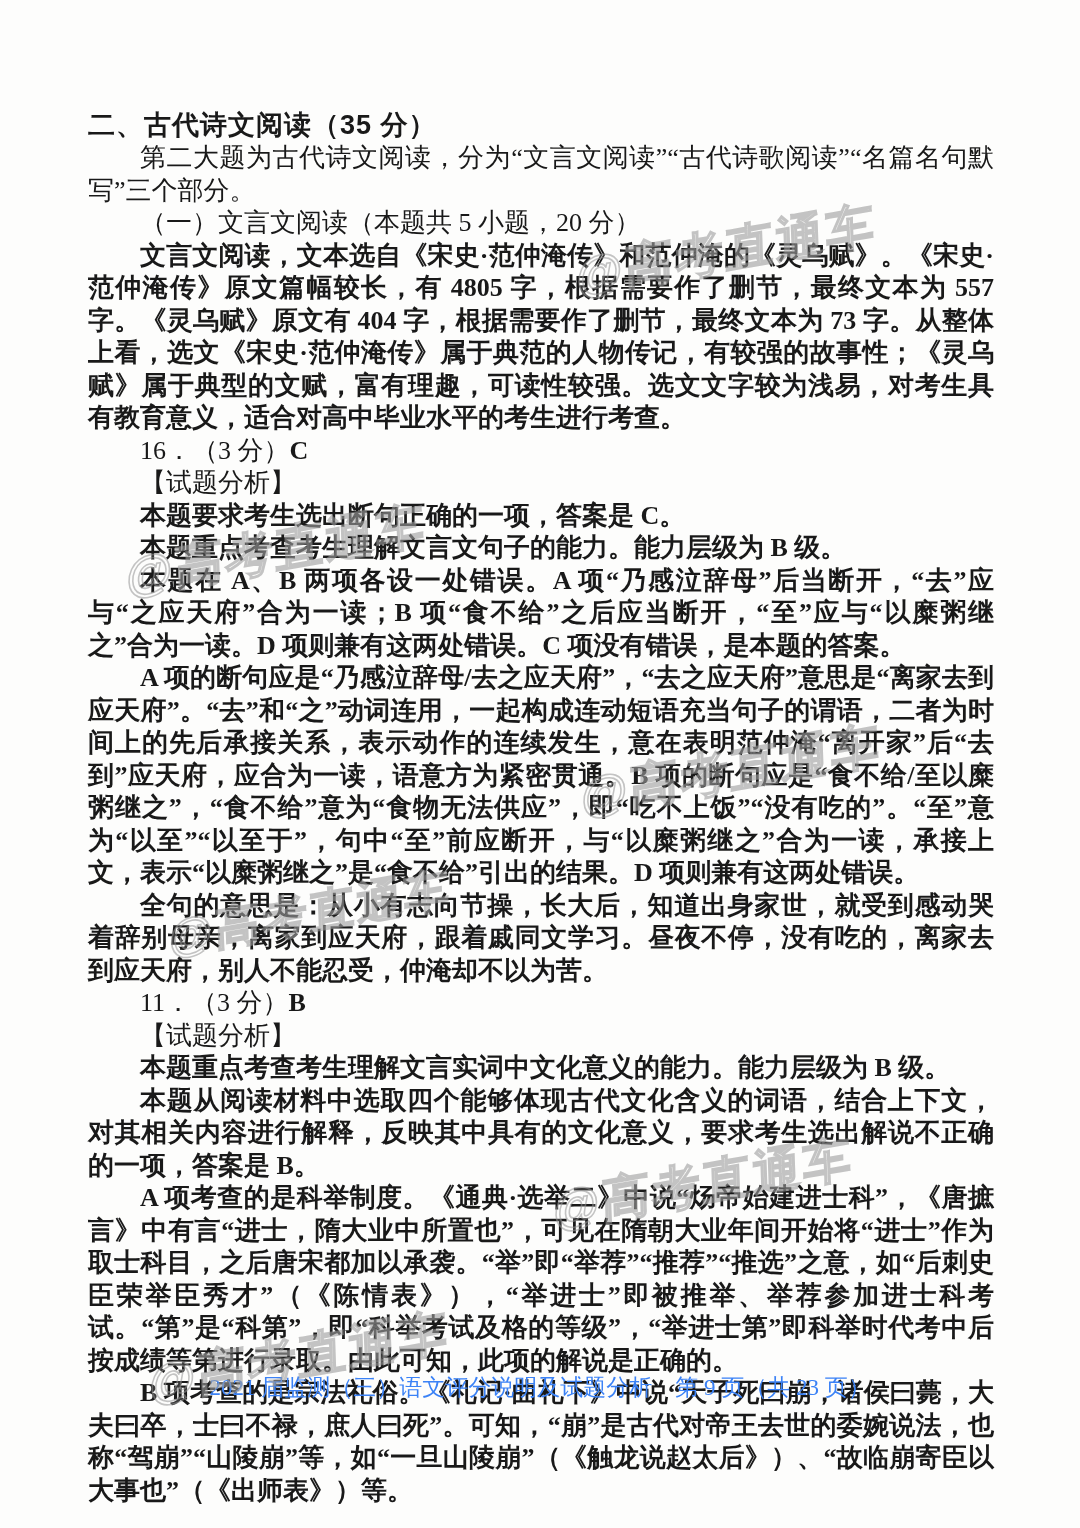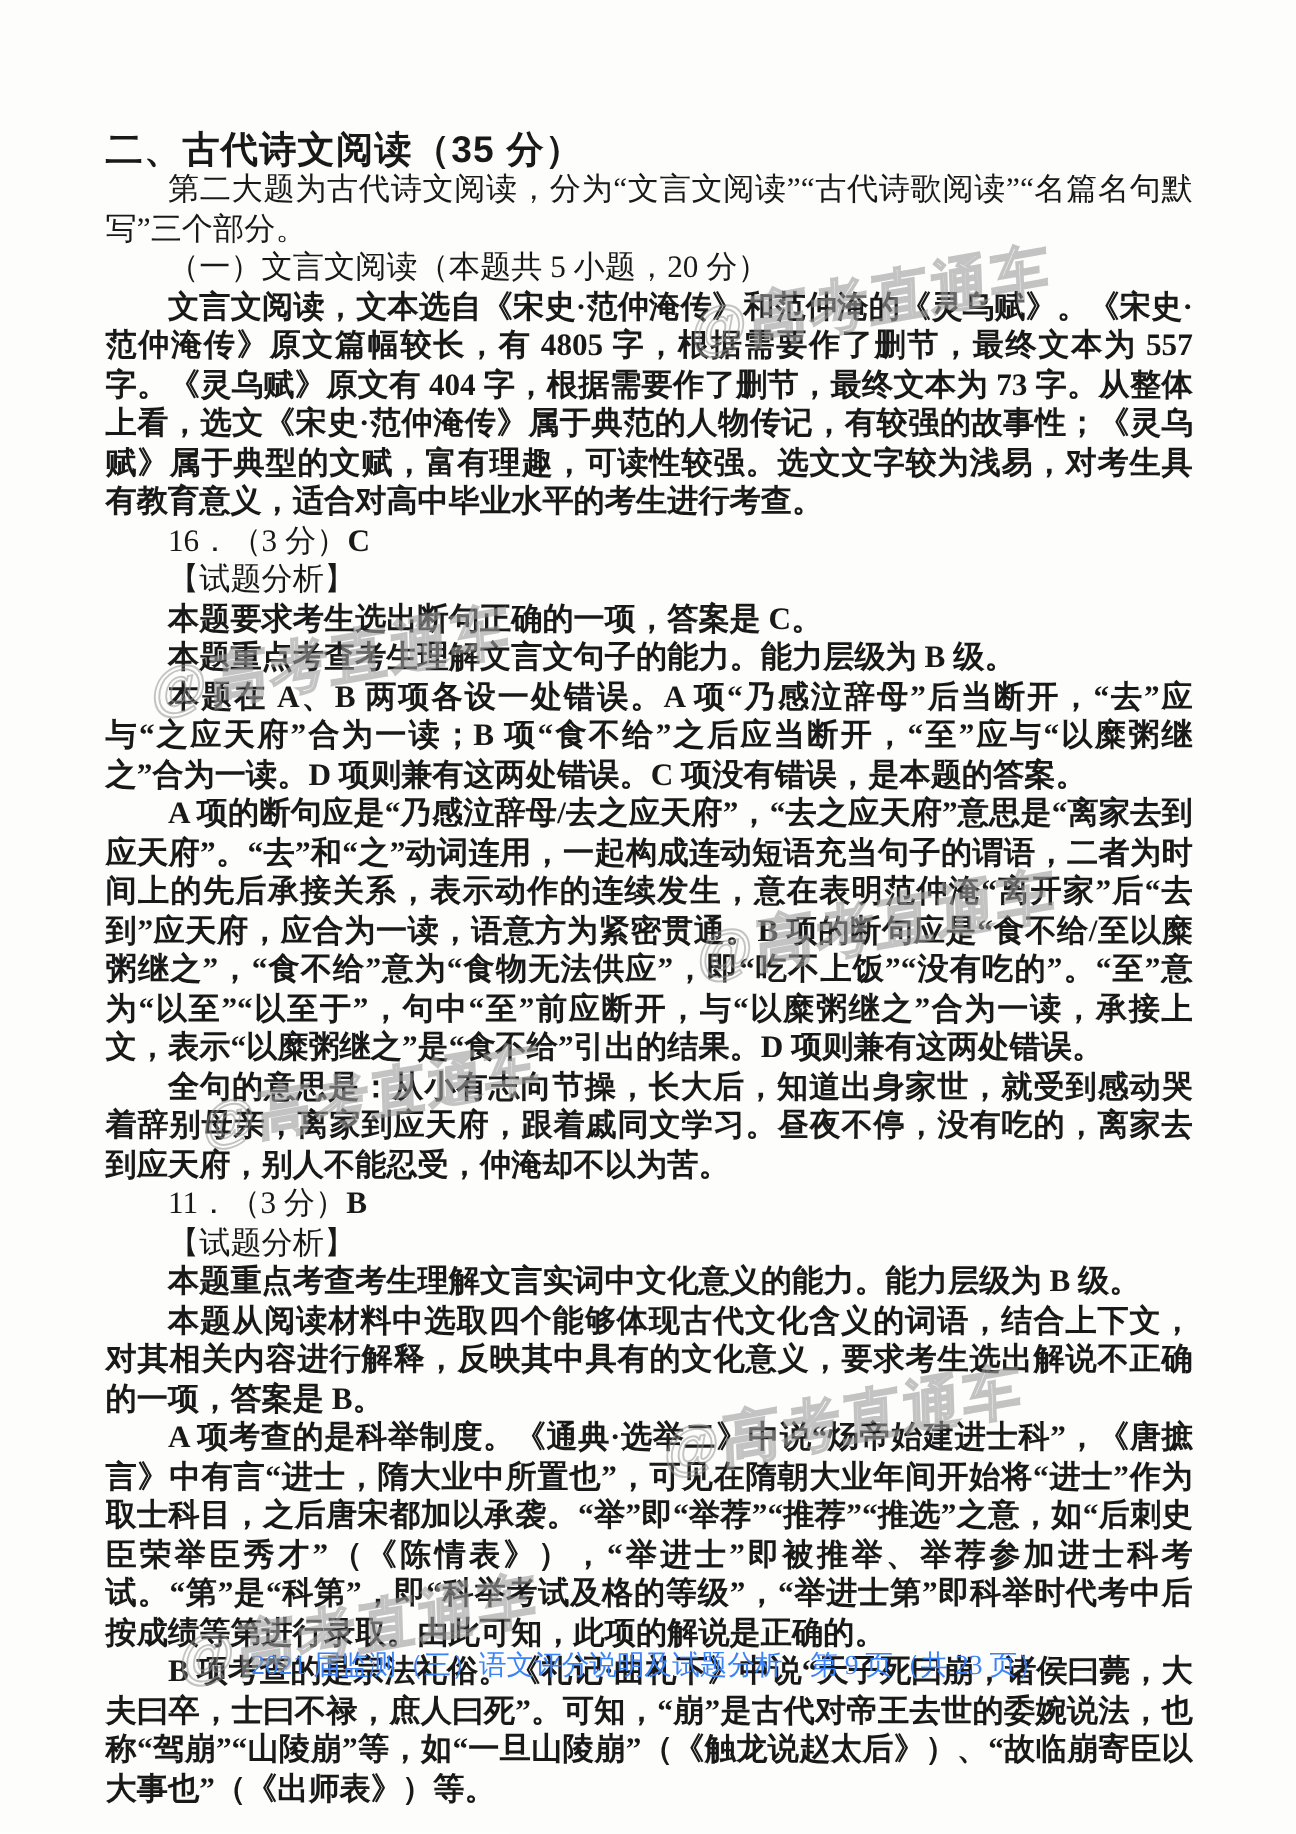--- a/index.html
+++ b/index.html
@@ -20,21 +20,21 @@
     left:88px;top:108px;
     width:906px;
     font-size:26px;
     line-height:32.5px;
     text-align:justify;
     text-justify:inter-ideograph;
   }
   .content p{margin:0;text-indent:2em;}
   .section-title{
     margin:0;
-    font-size:31px;
+    font-size:27px;
     font-weight:bold;
     line-height:34px;
     text-indent:0;
     font-family:"Liberation Sans","Liberation Serif",sans-serif;
     letter-spacing:1px;
   }
   p.bold{font-weight:bold;}
   p.reg{font-weight:normal;}
   .ans{font-weight:bold;}
   .footer{

